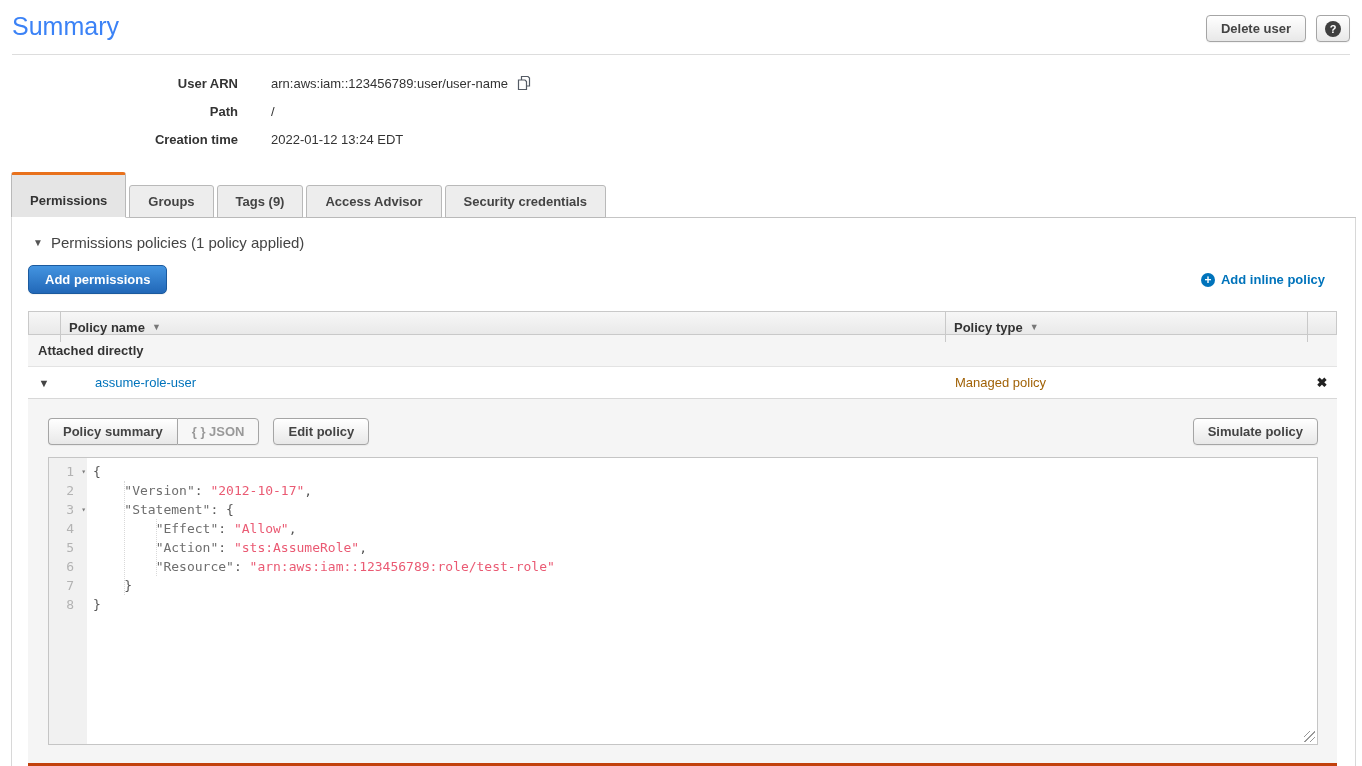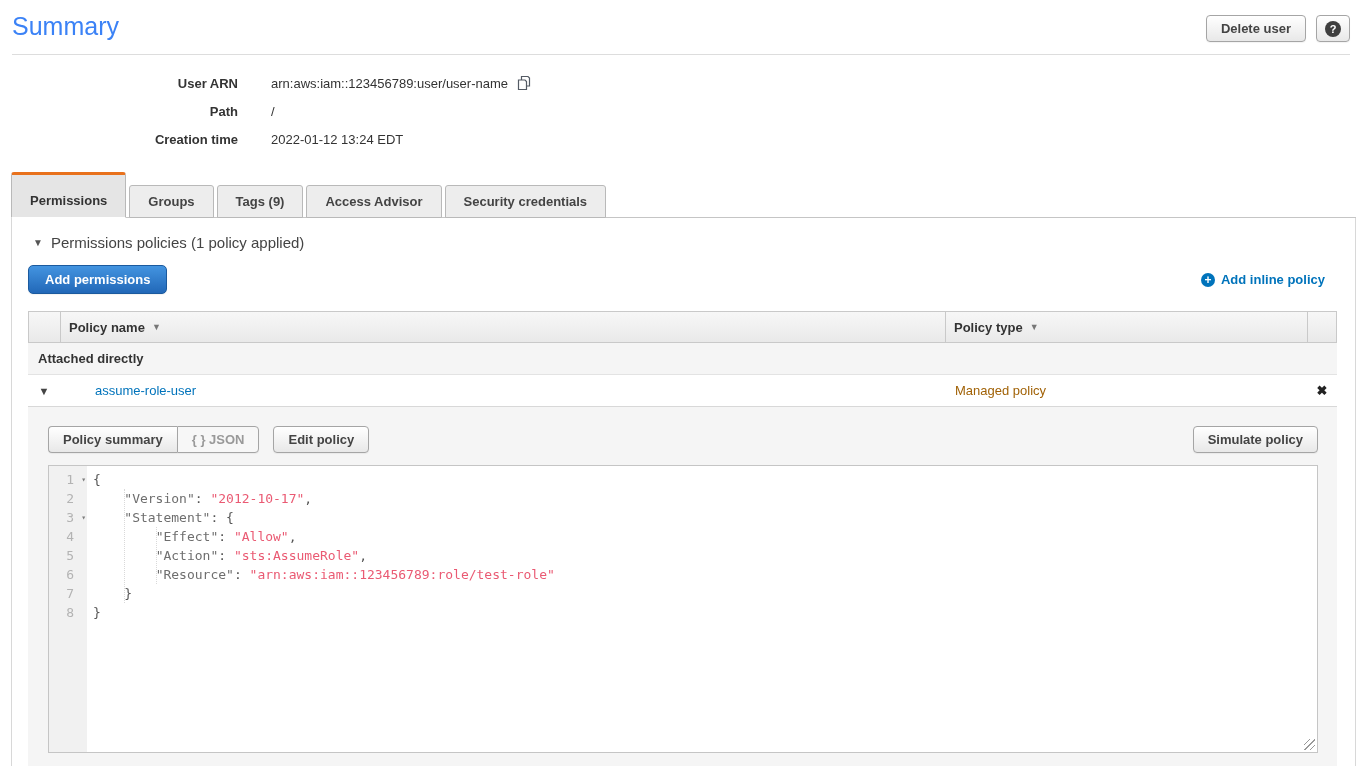--- a/index.html
+++ b/index.html
@@ -50,21 +50,21 @@
     border:1px solid #1b5a9e; color:#fff; border-radius:5px; padding:6px 16px; }
   .inline-link { display:inline-flex; align-items:center; gap:6px; color:var(--link-blue);
     font-weight:bold; cursor:pointer; text-decoration:none; }
   .plus-circle { display:inline-flex; width:14px; height:14px; border-radius:50%;
     background:var(--link-blue); color:#fff; font-size:12px; font-weight:bold;
     align-items:center; justify-content:center; line-height:1; }
 
   
   .policy-table { margin:17px 0 0 16px; width:1309px; }
   .t-grid { display:grid; grid-template-columns:32px 885px 362px 30px; align-items:center; }
-  .t-header { height:32px; background:linear-gradient(180deg,#f7f7f7 0%,#e9e9e9 100%);
+  .t-header { height:24px; background:linear-gradient(180deg,#f7f7f7 0%,#e9e9e9 100%);
     border:1px solid #c9c9c9;text-align:right; }
   .t-header .hcell { height:30px; display:flex; align-items:center; border-right:1px solid #c9c9c9; }
   .t-header .hcell:last-child { border-right:none; }
   .hlabel { font-weight:bold; color:#333; padding-left:8px; display:flex; align-items:center; gap:7px; }
   .sort-caret { font-size:9px; color:#777; }
   .group-row { height:32px; background:#f5f5f5; border-bottom:1px solid #e3e3e3;
     display:flex; align-items:center; font-weight:bold; padding-left:10px; }
   .policy-row { height:32px; background:#fff; border-bottom:1px solid #d8d8d8; }
   .expander { text-align:center; color:#444; font-size:11px; cursor:pointer; }
   .policy-link { color:var(--link-blue); padding-left:35px; cursor:pointer; }

